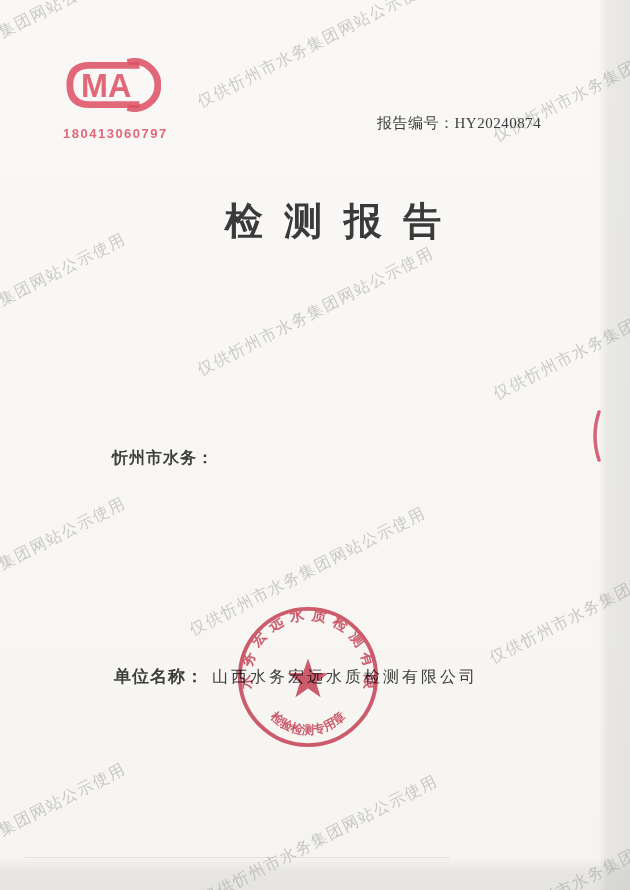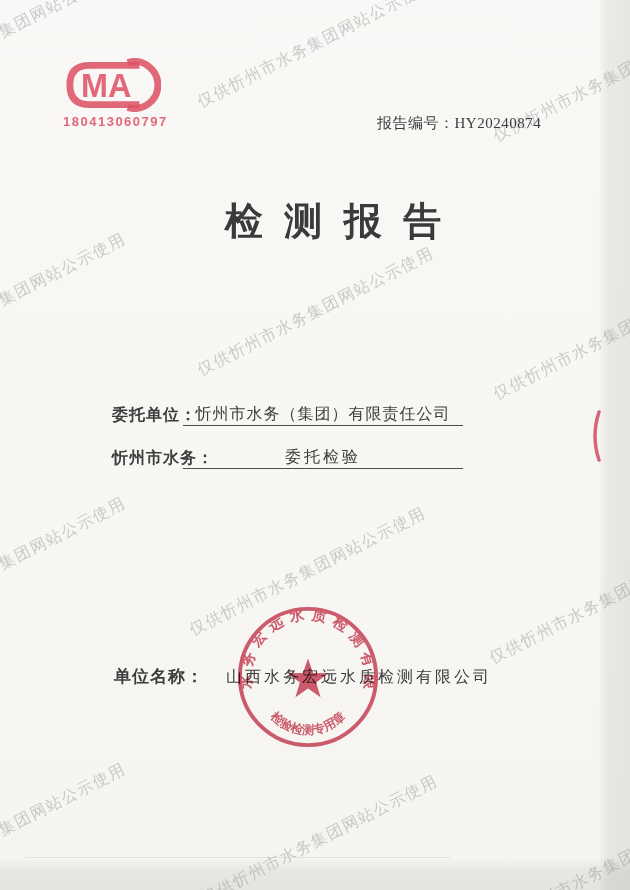--- a/index.html
+++ b/index.html
@@ -33,21 +33,21 @@
     font-family:"Liberation Sans","DejaVu Sans",sans-serif;
     font-size:16px;letter-spacing:1.5px;
     color:rgba(150,150,150,.48);
     transform:translate(-50%,-50%) rotate(-27deg);
     pointer-events:none;
   }
   
   .cma{position:absolute;left:63px;top:58px;z-index:2;}
   .cma svg{display:block;}
   .cma-number{
-    margin-top:2px;text-align:center;width:98px;
+    margin-top:14px;text-align:center;width:98px;
     font-family:"Liberation Sans","DejaVu Sans",sans-serif;
     font-weight:bold;font-size:13px;letter-spacing:1.5px;
     color:rgba(221,79,99,.85);
   }
   
   .ink{color:#3d3d3d;}
   .report-no{
     position:absolute;left:377px;top:114px;z-index:2;
     font-size:15px;letter-spacing:.5px;
   }
@@ -57,21 +57,21 @@
     letter-spacing:6px;color:#3a3a3a;
   }
   .field-row{position:absolute;left:112px;width:480px;height:24px;z-index:2;font-size:16px;}
   .field-label{font-weight:bold;letter-spacing:1px;}
   .field-line{
     position:absolute;left:71px;top:-1px;width:280px;height:21px;
     border-bottom:1.5px solid #4d4d4d;text-align:center;
   }
   .field-value{display:inline-block;}
   .footer-row{position:absolute;left:114px;z-index:2;font-size:16px;}
-  .footer-label{font-weight:bold;font-size:17px;letter-spacing:1px;margin-right:18px;}
+  .footer-label{font-weight:bold;font-size:17px;letter-spacing:1px;margin-right:4px;}
   
   .seal{
     position:absolute;left:235px;top:604px;z-index:3;
     opacity:.82;mix-blend-mode:multiply;
   }
   .stray-mark{position:absolute;left:589px;top:410px;z-index:2;opacity:.75;}
 </style>
 </head>
 <body>
 
@@ -104,31 +104,22 @@
     </svg>
     <div class="cma-number">180413060797</div>
   </div>
 
   <div class="report-no ink">
     <span>报告编号：</span><span>HY20240874</span>
   </div>
 
   <div class="doc-title">检 测 报 告</div>
 
-  <div class="field-row ink" style="top:405px">
-    <span class="field-label">委托单位：</span>
-    <span class="field-line">
-      <span class="field-value" style="letter-spacing:1px">忻州市水务（集团）有限责任公司</span>
-    </span>
-  </div>
   <div class="field-row ink" style="top:448px">
     <span class="field-label">忻州市水务：</span>
-    <span class="field-line">
-      <span class="field-value" style="letter-spacing:3px">委托检验</span>
-    </span>
   </div>
 
   <div class="footer-row ink" style="top:665px">
     <span class="footer-label">单位名称：</span>
     <span class="footer-value" style="letter-spacing:3px">山西水务宏远水质检测有限公司</span>
   </div>
 
   <div class="seal">
     <svg width="146" height="146" viewBox="0 0 150 150">
       <defs>

